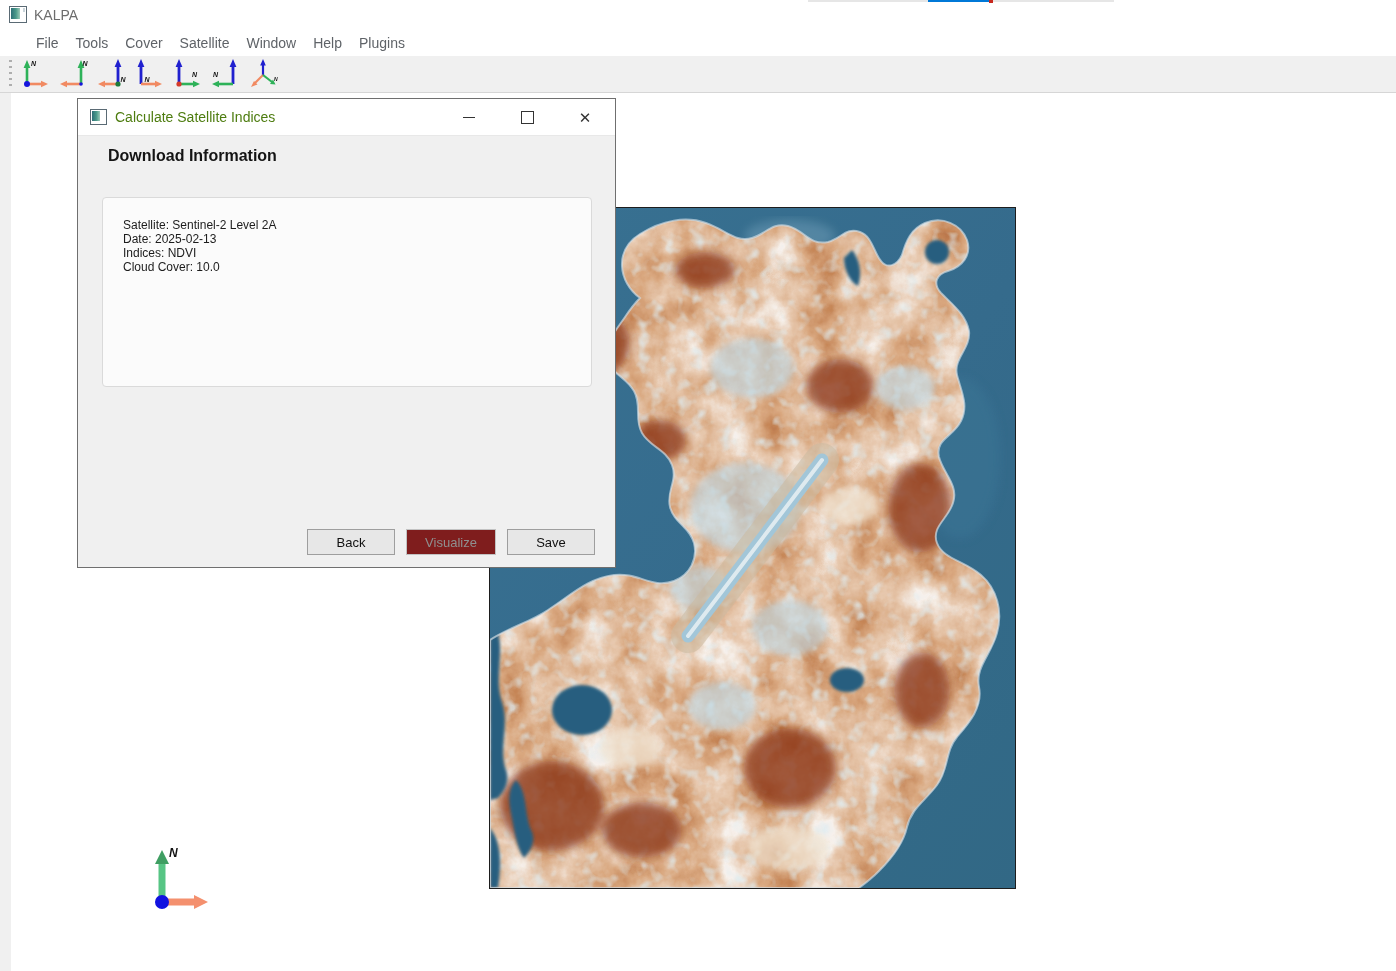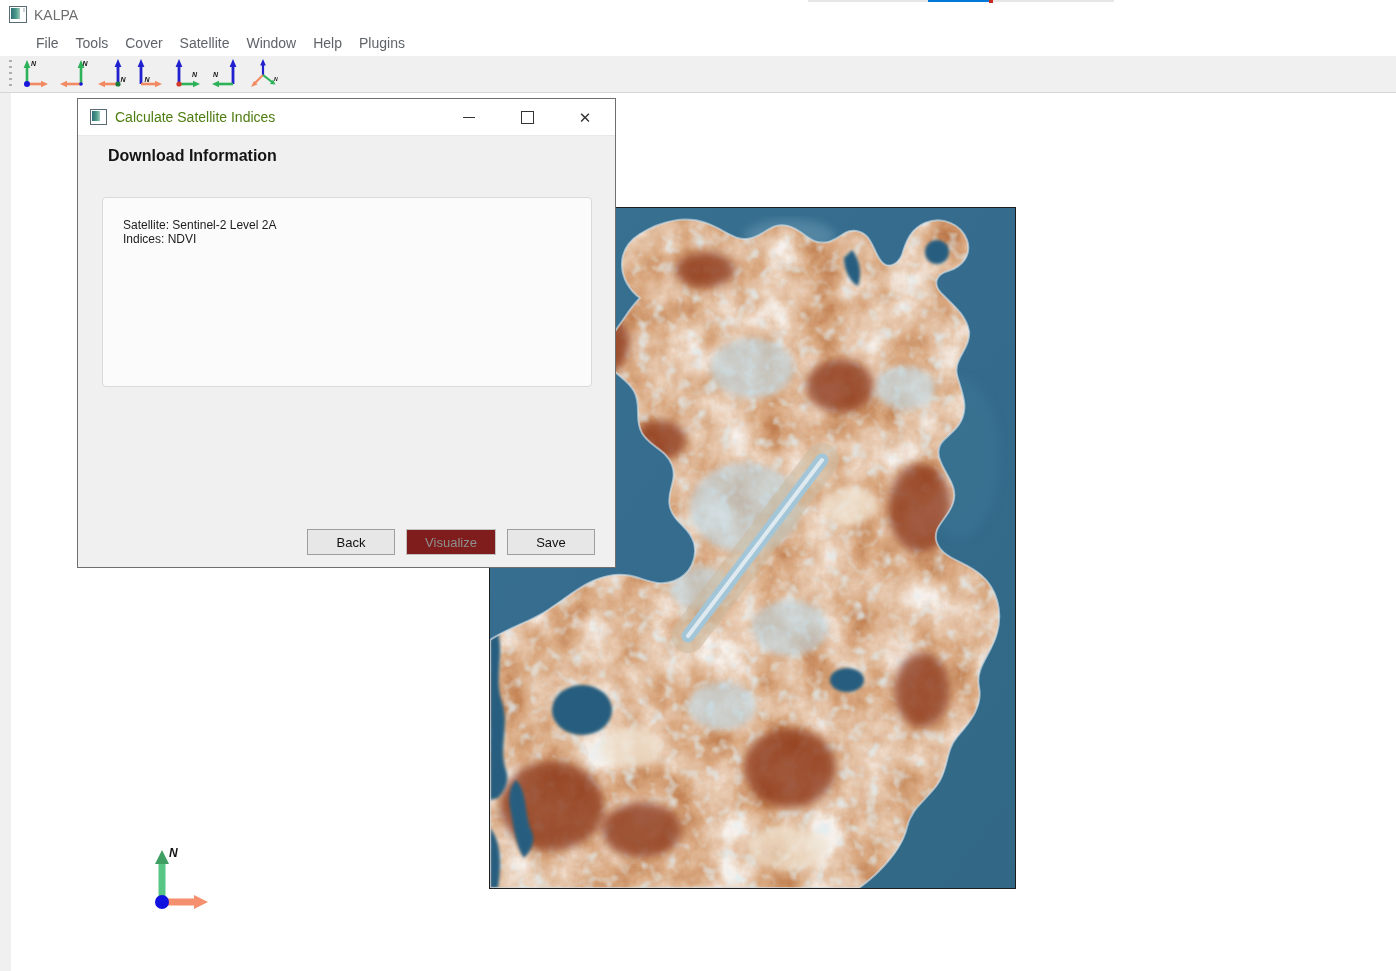--- a/index.html
+++ b/index.html
@@ -305,21 +305,23 @@
           <span class="glyph-close">✕</span>
         </span>
       </span>
     </div>
 
     <div class="dlg-heading">Download Information</div>
 
     <div class="info-card">
       <div class="info-lines">
         <div>Satellite: Sentinel-2 Level 2A</div>
+        <div>Date: 2025-02-13</div>
         <div>Indices: NDVI</div>
+        <div>Cloud Cover: 10.0</div>
       </div>
     </div>
 
     <div class="dlg-buttons">
       <button class="btn">Back</button>
       <button class="btn disabled" aria-disabled="true">Visualize</button>
       <button class="btn">Save</button>
     </div>
   </div>
 

